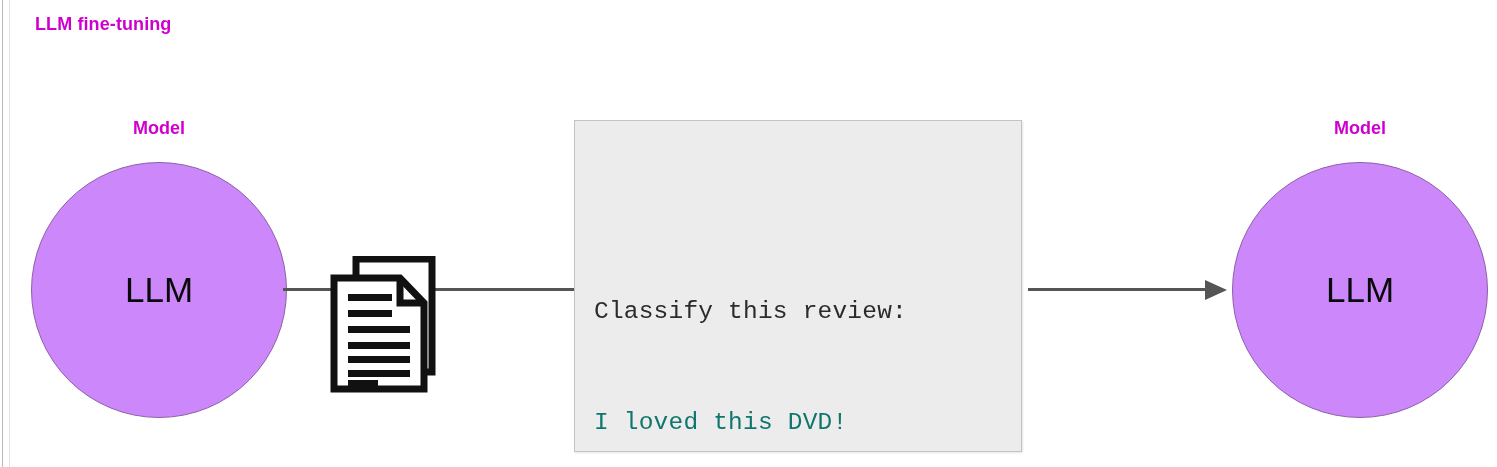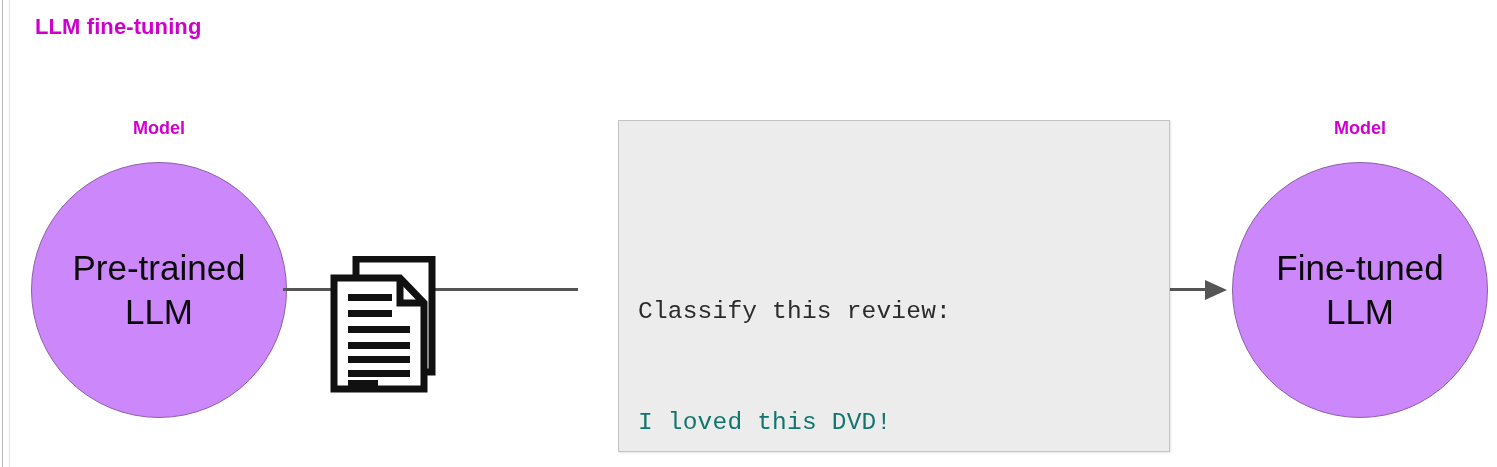--- a/index.html
+++ b/index.html
@@ -28,21 +28,21 @@
     position: absolute;
     left: 9px; top: 0;
     width: 1px; height: 467px;
     background: #e4e4e4;
   }
 
   .title {
     position: absolute;
     left: 35px;
     top: 14px;
-    font-size: 22px;
+    font-size: 18px;
     font-weight: bold;
     color: #CF00CF;
     letter-spacing: 0.1px;
     white-space: nowrap;
   }
 
   
   .node-circle {
     position: absolute;
     border-radius: 50%;
@@ -109,27 +109,26 @@
     top: 256px;
     width: 106px;
     height: 137px;
   }
 
   
   #prompt-box {
     position: absolute;
     left: 574px;
     top: 120px;
-    width: 552px;
+    width: 448px;
     height: 332px;
     background: #ECECEC;
     border: 1px solid #c3c3c3;
     box-sizing: border-box;
     box-shadow: 1px 1px 2px rgba(0,0,0,0.10);
-    margin-left: 44px;
   }
   .prompt-inner {
     padding: 24px 0 0 19px;
     font-family: "Liberation Mono", "DejaVu Sans Mono", monospace;
     font-size: 24.5px;
     line-height: 37px;
     letter-spacing: 0.2px;
     white-space: pre;
   }
   .t-dark   { color: #2b2b2b; }
@@ -141,21 +140,20 @@
 <div id="slide">
 
   <div class="edge-left"></div>
   <div class="edge-left2"></div>
 
   <div class="title">LLM fine-tuning</div>
 
   <div class="node-label" id="label-left">Model</div>
   <div class="node-circle" id="circle-left">
     <div>
-      <div>Pre-trained</div>
       <div>LLM</div>
     </div>
   </div>
 
   <div class="conn" id="conn-1"></div>
   <div class="conn" id="conn-2"></div>
   <div class="conn" id="conn-3"></div>
   <div class="arrow-head"></div>
 
   <div id="docs-icon">
@@ -184,18 +182,17 @@
         
       </div>
       
       
     </div>
   </div>
 
   <div class="node-label" id="label-right">Model</div>
   <div class="node-circle" id="circle-right">
     <div>
-      <div>Fine-tuned</div>
       <div>LLM</div>
     </div>
   </div>
 
 </div>
 
 </body></html>

